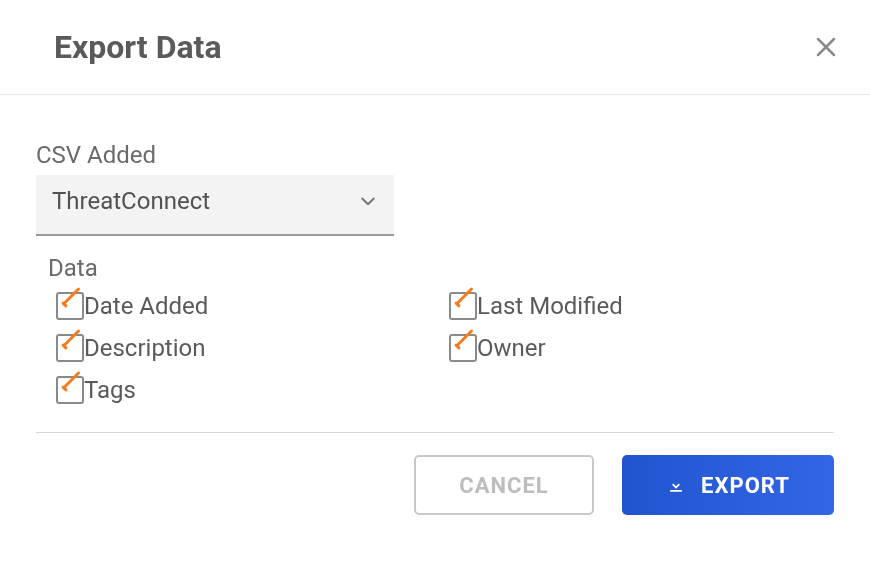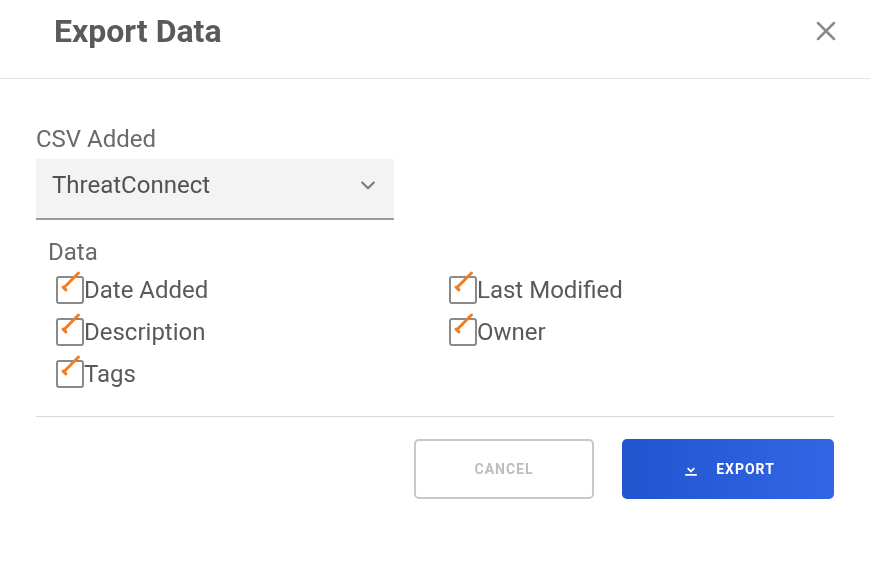--- a/index.html
+++ b/index.html
@@ -10,21 +10,21 @@
     background: #fff;
     color: #5a5a5a;
   }
   .modal {
     width: 100%;
   }
   .modal-header {
     display: flex;
     justify-content: space-between;
     align-items: center;
-    padding: 12px 30px 28px 54px;
+    padding: 28px 30px 28px 54px;
     border-bottom: 1px solid #e6e6e6;
   }
   .modal-title {
     font-size: 32px;
     font-weight: 700;
     color: #5a5a5a;
   }
   .close-btn {
     width: 28px;
     height: 28px;
@@ -125,21 +125,21 @@
   }
   .modal-footer {
     display: flex;
     justify-content: flex-end;
     gap: 28px;
     padding: 0 36px 28px 0;
   }
   .btn {
     height: 60px;
     border-radius: 5px;
-    font-size: 14px;
+    font-size: 22px;
     font-weight: 700;
     letter-spacing: 1px;
     display: flex;
     align-items: center;
     justify-content: center;
     cursor: pointer;
     padding: 0 28px;
   }
   .btn-cancel {
     width: 180px;

